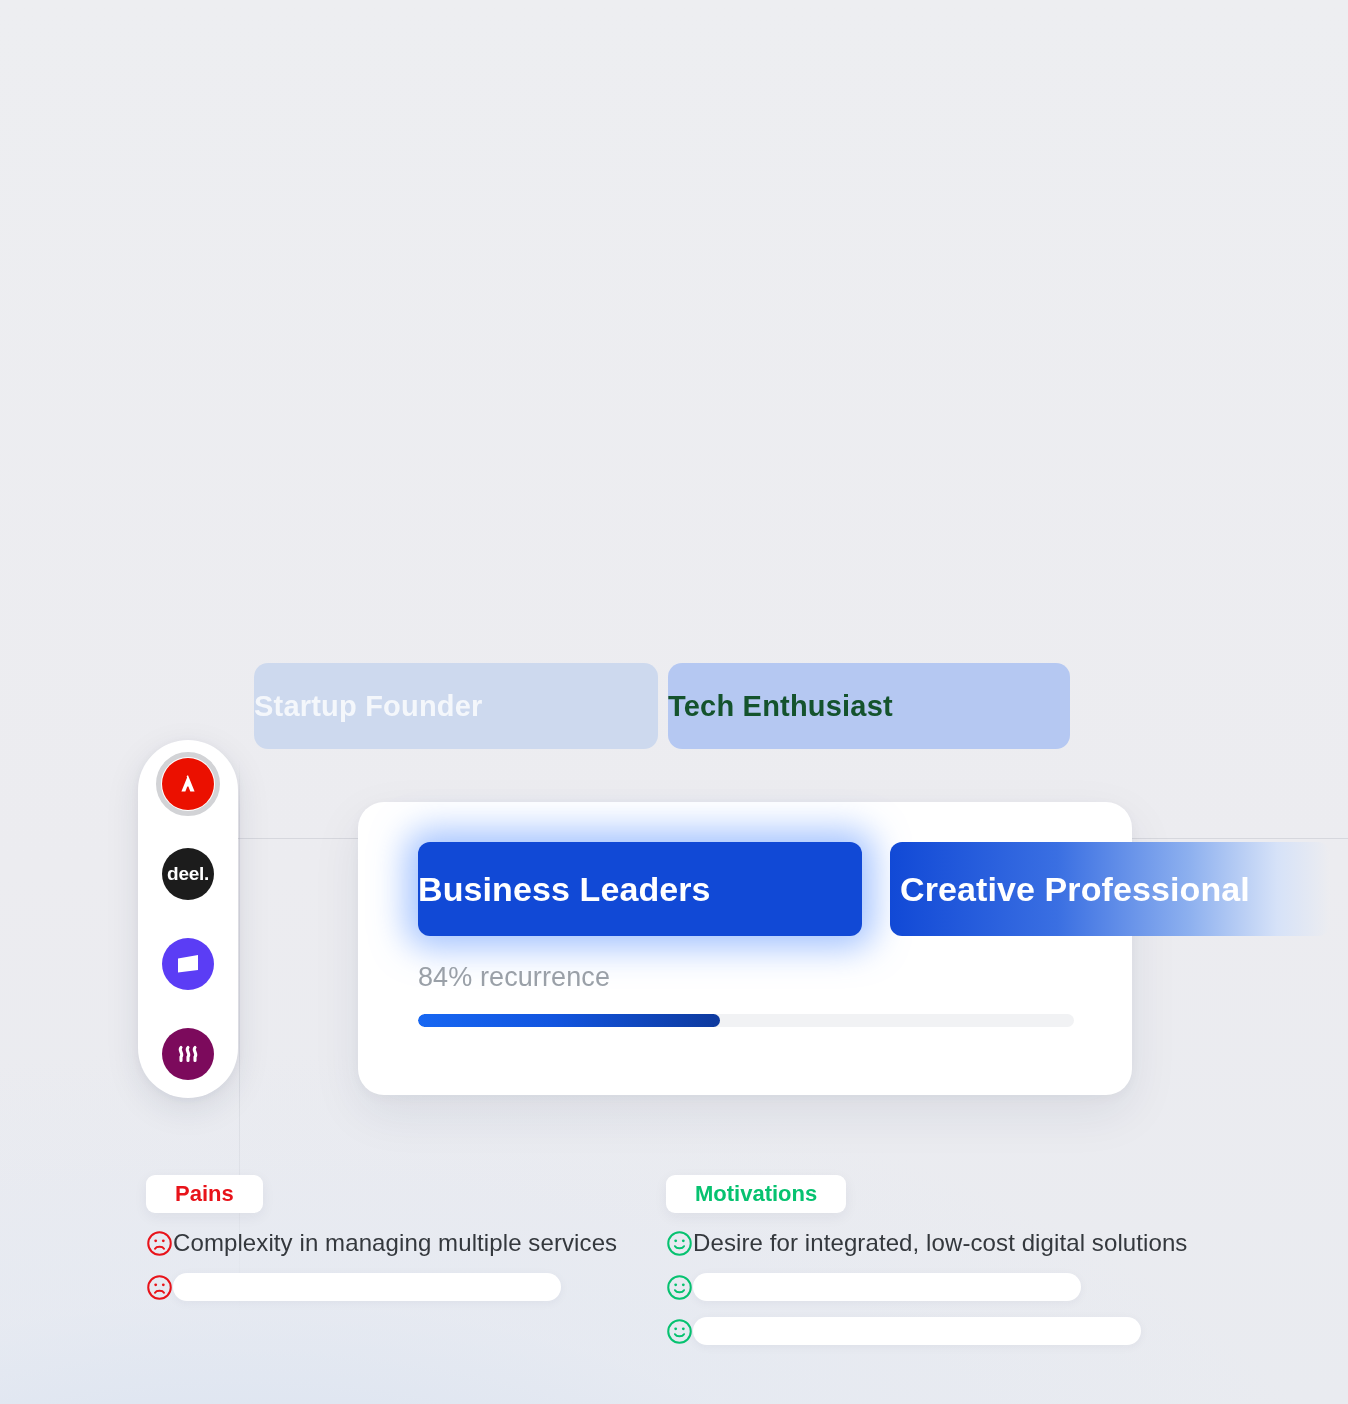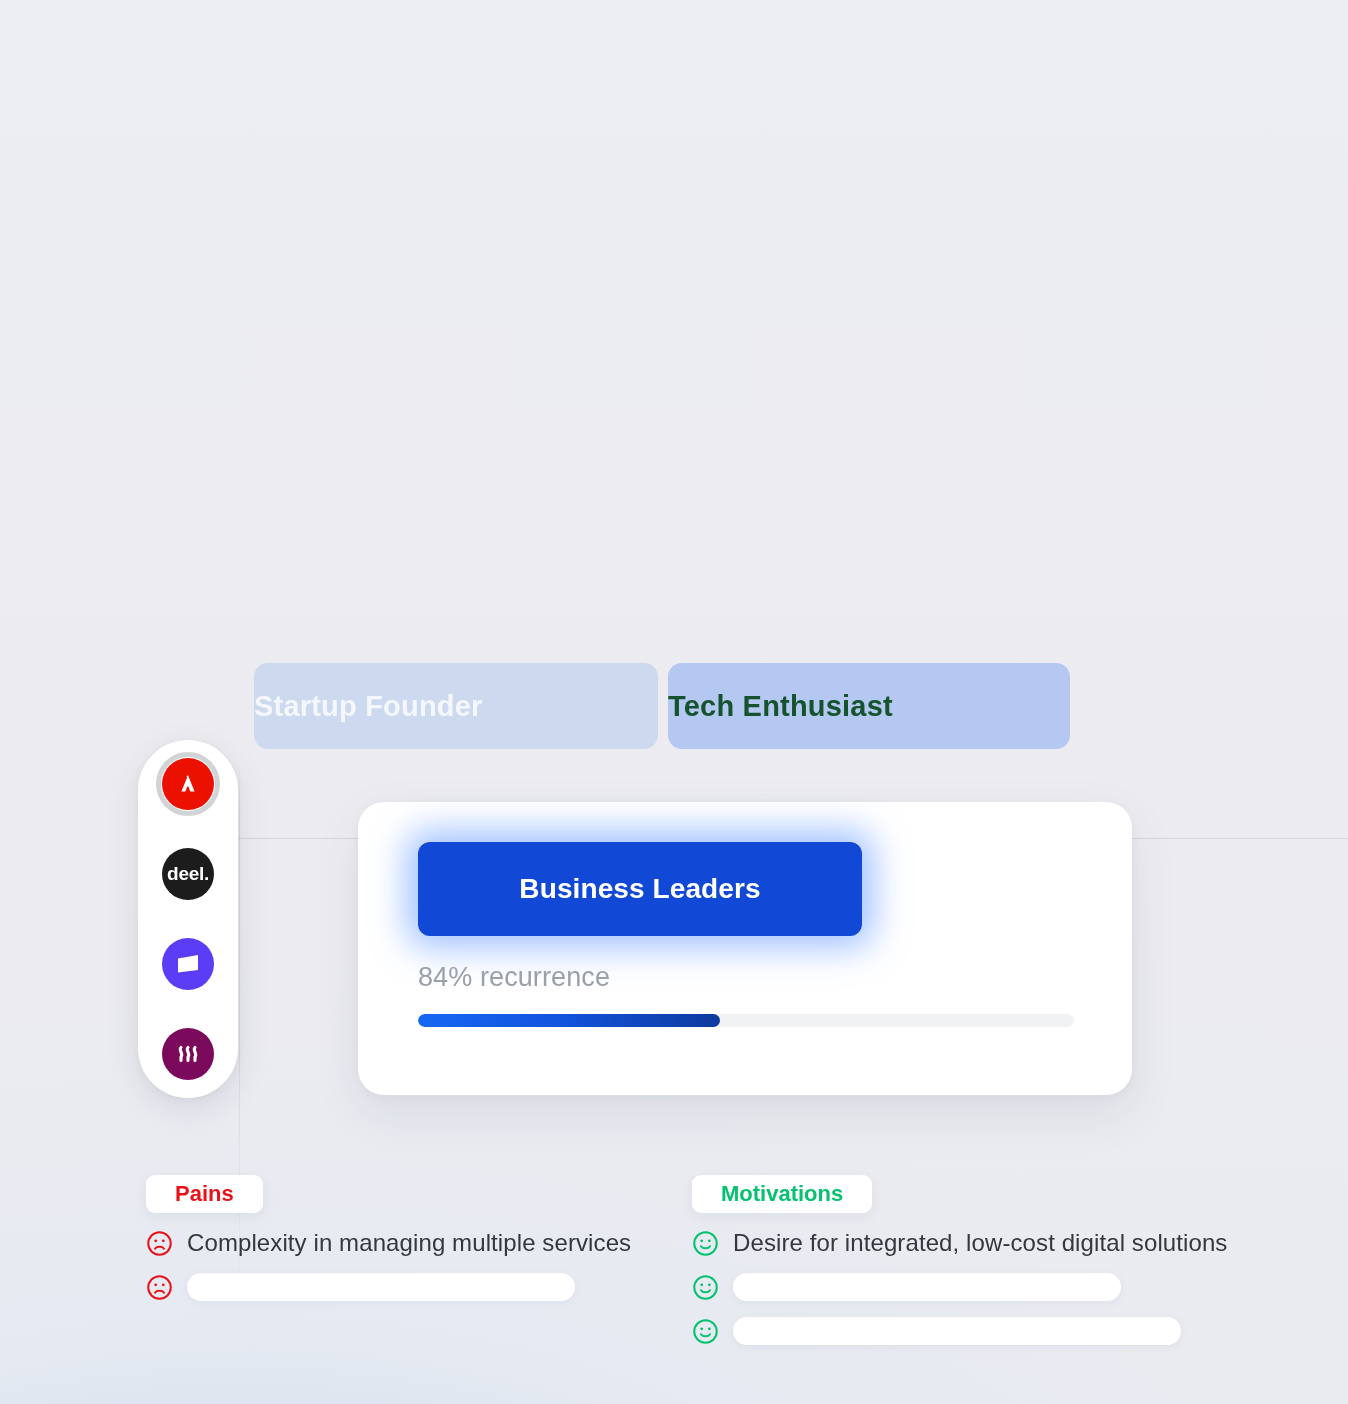--- a/index.html
+++ b/index.html
@@ -135,22 +135,22 @@
     top: 40px;
     display: flex;
     gap: 28px;
     align-items: center;
   }
   .seg {
     height: 94px;
     border-radius: 12px;
     display: flex;
     align-items: center;
-    justify-content: center;
-    font-size: 28px;
+    justify-content: flex-start;
+    font-size: 34px;
     font-weight: 700;
     color: #ffffff;
     letter-spacing: 0.1px;
     white-space: nowrap;
     user-select: none;
   }
   .seg-active {
     width: 444px;
     background: #1149d6;
     box-shadow: 0 0 34px 12px rgba(90,145,255,0.55), 0 0 0 3px rgba(255,255,255,0.9);
@@ -183,40 +183,39 @@
   }
   .progress-fill {
     height: 100%;
     border-radius: 7px;
     background: linear-gradient(90deg, #1767f2 0%, #1255df 45%, #0e3a9e 100%);
   }
 
   
   .col { position: absolute; }
   .col-pains { left: 146px; top: 1175px; width: 500px; }
-  .col-motiv { left: 692px; top: 1175px; width: 540px; }
+  .col-motiv { left: 666px; top: 1175px; width: 540px; }
 
   .tag {
     display: inline-flex;
     align-items: center;
     height: 38px;
     padding: 0 29px;
     background: #ffffff;
     border-radius: 9px;
     font-size: 22px;
     font-weight: 700;
     box-shadow: 0 4px 14px rgba(31,41,71,0.06);
   }
   .tag-pains { color: #e8131a; }
   .tag-motiv { color: #06c270; }
 
   .item {
     display: flex;
     align-items: center;
-    gap: 14px;
     margin-top: 16px;
   }
   .face { flex: none; width: 27px; height: 27px; display: block; }
 
   .item-text {
     font-size: 24px;
     color: #34383d;
     letter-spacing: 0.1px;
     white-space: nowrap;
   }
@@ -277,20 +276,23 @@
     </div>
 
   </div>
 
   <div class="card">
 
     <div class="seg-row">
       <div class="seg seg-active">
         <span>Business Leaders</span>
       </div>
+      <div class="seg seg-ghost">
+        <span>Creative Professional</span>
+      </div>
     </div>
 
     <div class="recurrence">84% recurrence</div>
 
     <div class="progress-track">
       <div class="progress-fill" id="progress-fill" style="width: 46%;"></div>
     </div>
 
   </div>
 

